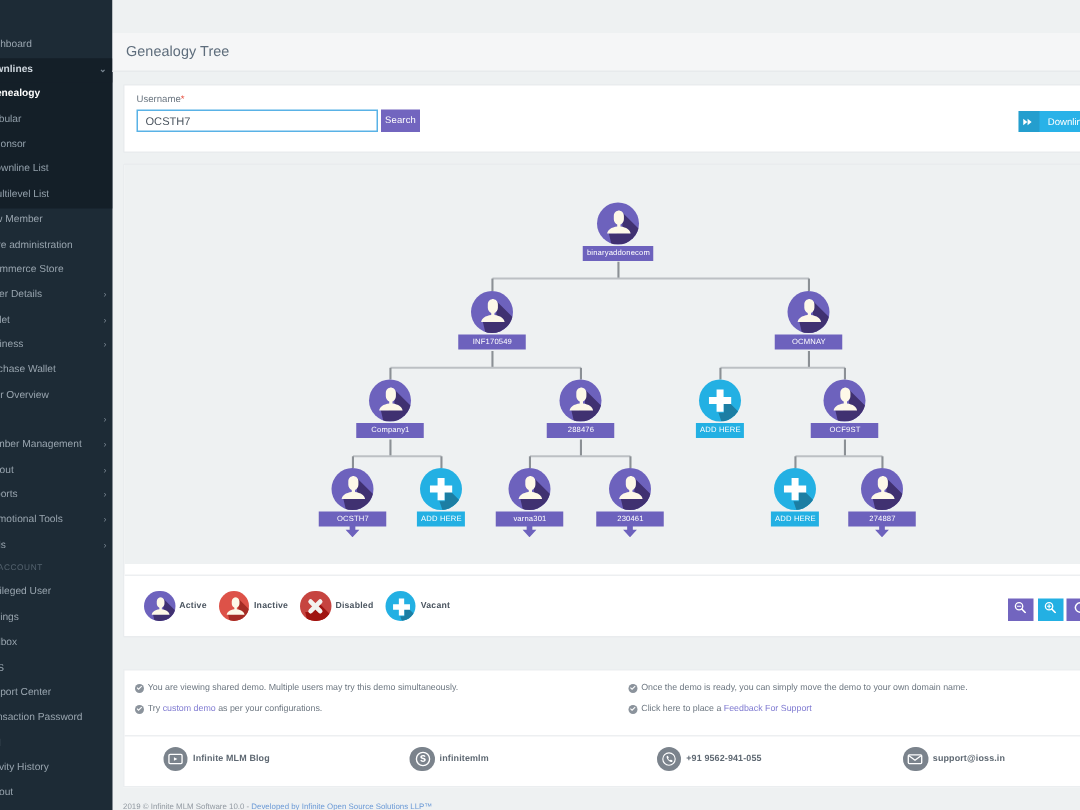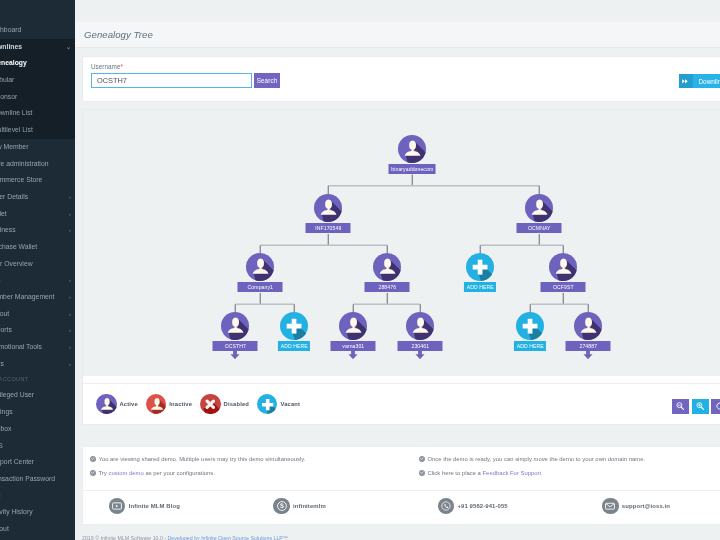--- a/index.html
+++ b/index.html
@@ -18,21 +18,21 @@
   .nav-item.sub { color:#93a0ab; font-size:6.8px; padding-left:25px; }
   .nav-item.sub.active { color:#ffffff; font-weight:bold; }
   .nav-sec { height:15px; line-height:15px; padding-left:21px; color:#55636f;
              font-size:5.5px; letter-spacing:.4px; }
 
   
   .main { position:absolute; left:75px; top:0; width:700px; height:540px; }
   .topbar { height:22px; background:#eef1f2; }
   .pagehead { height:26px; background:#f5f6f7; border-bottom:1px solid #e7eaec;
               display:flex; align-items:center; padding-left:9px; }
-  .pagehead h1 { font-size:9.6px; font-weight:400; color:#5e6d7c; letter-spacing:.05px;font-style:italic; }
+  .pagehead h1 { font-size:9.6px; font-weight:400; color:#5e6d7c; letter-spacing:.05px; }
 
   .card { background:#fff; margin:8px 9px 0 7px; border:1px solid #e9ecee;
           border-radius:1px; position:relative; }
 
   .searchcard { height:46px; padding:5px 0 0 8px; }
   .lbl { font-size:6.4px; color:#6b7680; margin-bottom:1.5px; height:9px; line-height:9px; }
   .lbl .req { color:#e74c3c; }
   .searchrow { display:flex; align-items:stretch; }
   .searchinput { width:161px; height:15.2px; border:1px solid #59b2e6; background:#fff;
                  font-size:7.4px; color:#4a545e; padding:0 5px; line-height:14px;

